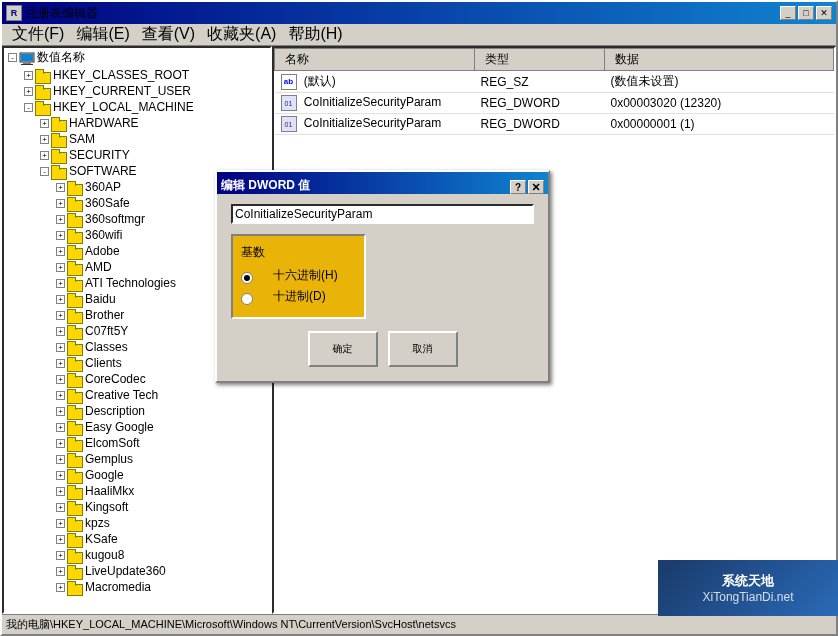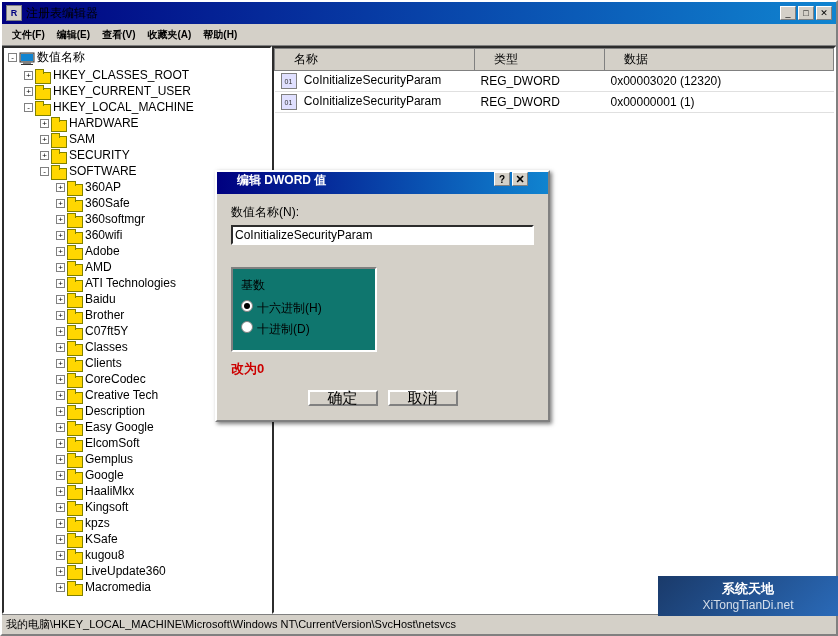--- a/index.html
+++ b/index.html
@@ -56,23 +56,22 @@
       height: 22px;
       background: #d4d0c8;
       display: flex;
       align-items: center;
       padding: 0 4px;
       border-bottom: 1px solid #808080;
       flex-shrink: 0;
     }
     .menu-item {
       padding: 2px 6px;
-      font-size: 10px;
+      font-size: 16px;
       cursor: pointer;
-      font-weight: bold;
     }
 
     
     .content-area {
       display: flex;
       flex: 1;
       overflow: hidden;
     }
 
     
@@ -158,21 +157,21 @@
     }
 
     
     .reg-table {
       width: 100%;
       border-collapse: collapse;
     }
     .reg-table th {
       background: #d4d0c8;
       border: 1px solid #808080;
-      padding: 2px 19px;
+      padding: 2px 10px;
       text-align: left;
       font-weight: normal;
       font-size: 12px;
       position: sticky;
       top: 0;
     }
     .reg-table td {
       padding: 2px 6px;
       font-size: 12px;
       border-bottom: 1px solid #e0e0e0;
@@ -218,21 +217,21 @@
     ::-webkit-scrollbar { width: 16px; height: 16px; }
     ::-webkit-scrollbar-track { background: #d4d0c8; }
     ::-webkit-scrollbar-thumb { background: #d4d0c8; border: 2px solid; border-color: #fff #808080 #808080 #fff; }
 
     
     .watermark {
       position: absolute;
       bottom: 20px;
       right: 0;
       width: 180px;
-      height: 40px;
+      height: 56px;
       background: linear-gradient(135deg, #1a3a6a 0%, #2a6ab8 100%);
       display: flex;
       align-items: center;
       justify-content: center;
       color: white;
       font-size: 11px;
     }
 
     
     .dialog-overlay {
@@ -251,23 +250,23 @@
       border: 2px solid;
       border-color: #fff #808080 #808080 #fff;
       box-shadow: 2px 2px 4px rgba(0,0,0,0.5);
       z-index: 101;
     }
 
     .dialog-title {
       background: linear-gradient(to right, #000080, #1084d0);
       height: 22px;
       display: flex;
-      align-items: flex-start;
+      align-items: flex-end;
       justify-content: space-between;
-      padding: 0 20px;
+      padding: 0 4px;
       color: white;
       font-size: 12px;
       font-weight: bold;
     }
     .dialog-title-controls {
       display: flex;
       gap: 2px;
     }
 
     .dialog-body {
@@ -292,36 +291,35 @@
 
     .dialog-row {
       display: flex;
       gap: 10px;
     }
 
     .dialog-left {
       flex: 1;
     }
     .dialog-right {
-      width: 146px;
+      width: 135px;
       border: 2px solid;
       border-color: #808080 #fff #fff #808080;
       padding: 8px;
-      background: #0f766e;
-      margin-top: 12px;
+      background: #eab308;
     }
 
     .radio-group-label {
       font-size: 12px;
       margin-bottom: 6px;
     }
     .radio-item {
       display: flex;
-      align-items: flex-start;
-      gap: 4px;
+      align-items: flex-end;
+      gap: 20px;
       margin-bottom: 4px;
       font-size: 12px;
     }
     .radio-circle {
       width: 12px;
       height: 12px;
       border: 1px solid #808080;
       border-radius: 50%;
       background: white;
       display: flex;
@@ -362,25 +360,25 @@
     }
 
     .dialog-buttons {
       display: flex;
       justify-content: center;
       gap: 10px;
       margin-top: 12px;
     }
     .dialog-btn {
       width: 70px;
-      height: 16px;
+      height: 36px;
       background: #d4d0c8;
       border: 2px solid;
       border-color: #fff #808080 #808080 #fff;
-      font-size: 15px;
+      font-size: 10px;
       cursor: pointer;
       display: flex;
       align-items: center;
       justify-content: center;
     }
 
     .title-icon {
       width: 16px;
       height: 16px;
       background: #d4d0c8;
@@ -666,20 +664,28 @@
     <div class="right-panel">
       <table class="reg-table">
         <thead>
           <tr>
             <th style="width:200px;">名称</th>
             <th style="width:130px;">类型</th>
             <th>数据</th>
           </tr>
         </thead>
         <tbody>
+          <tr>
+            <td>
+              <span class="reg-icon-ab" style="width:16px;height:16px;">ab</span>
+              <span>(默认)</span>
+            </td>
+            <td>REG_SZ</td>
+            <td>(数值未设置)</td>
+          </tr>
           <tr>
             <td>
               <span class="reg-icon-dword" style="width:16px;height:16px;">01</span>
               <span>CoInitializeSecurityParam</span>
             </td>
             <td>REG_DWORD</td>
             <td>0x00003020 (12320)</td>
           </tr>
           <tr>
             <td>
@@ -706,42 +712,38 @@
     <div class="dialog-title">
       <span>编辑 DWORD 值</span>
       <div class="dialog-title-controls">
         <div class="dlg-help-btn">?</div>
         <div class="dlg-close-btn">✕</div>
       </div>
     </div>
 
     <div class="dialog-body">
       
-      <div class="dialog-field-label">数值名称(N):</div>
       <input class="dialog-input" type="text" readonly="" value="CoInitializeSecurityParam" style="">
 
       
       <div class="dialog-row">
         <div class="dialog-right">
           <div class="radio-group-label">基数</div>
           <div class="radio-item">
             <div class="radio-circle selected"></div>
             <span>十六进制(H)</span>
           </div>
           <div class="radio-item">
             <div class="radio-circle"></div>
             <span>十进制(D)</span>
           </div>
         </div>
       </div>
 
       
-      <div class="dialog-change-row">
-        <span class="change-label">改为0</span>
-      </div>
 
       
       <div class="dialog-buttons">
         <div class="dialog-btn">确定</div>
         <div class="dialog-btn">取消</div>
       </div>
     </div>
   </div>
 </div>
 

